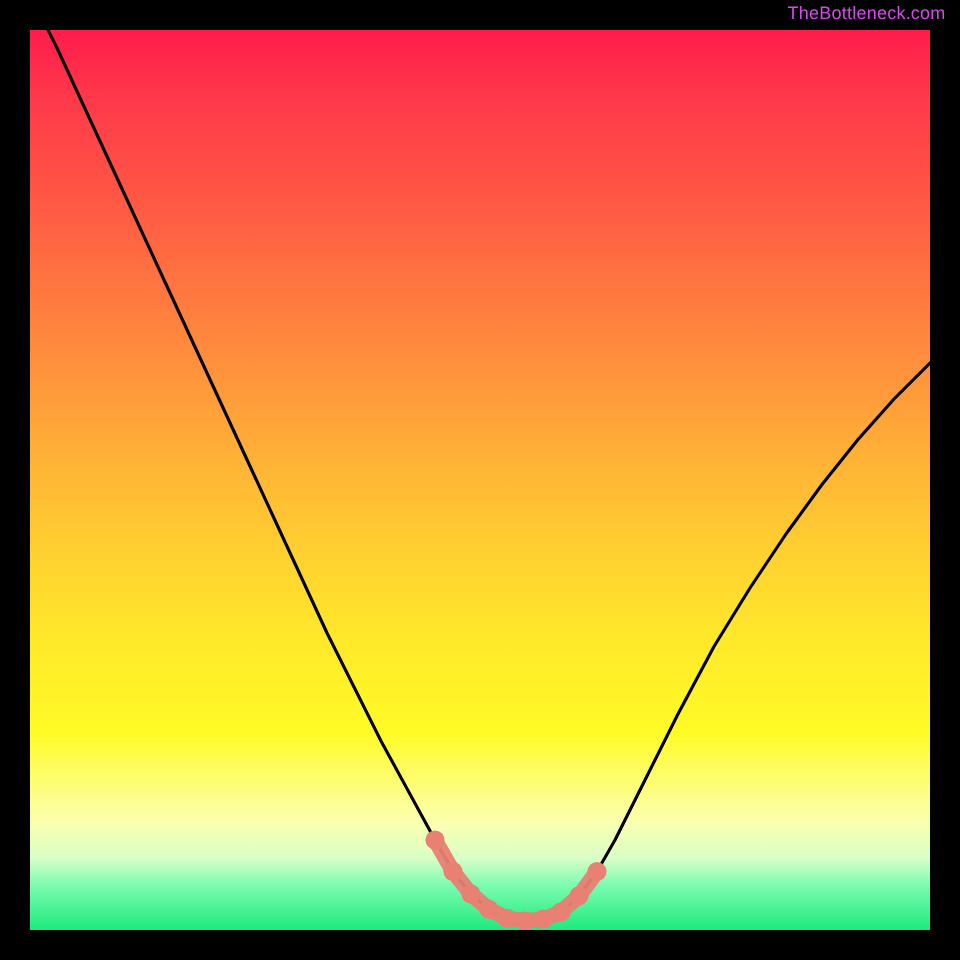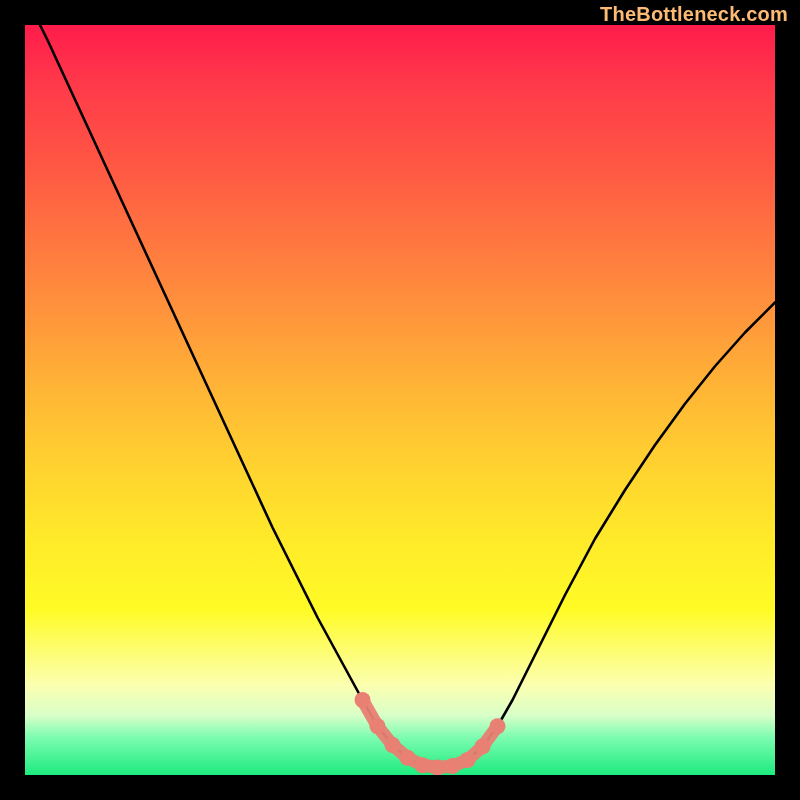--- a/index.html
+++ b/index.html
@@ -43,23 +43,23 @@
     position: absolute;
     left: 0;
     top: 0;
     width: 100%;
     height: 100%;
   }
   .watermark {
     position: absolute;
     top: 3px;
     right: 12px;
-    color: #fdba74;
-    font-size: 20px;
-    font-weight: 700;
+    color: #d946ef;
+    font-size: 15px;
+    font-weight: 400;
     letter-spacing: 0.2px;
     user-select: none;
   }
 </style>
 </head>
 <body>
 
 <div class="frame">
   <div class="plot-area">
     <svg class="svg-layer" viewBox="0 0 750 750" preserveAspectRatio="none">

